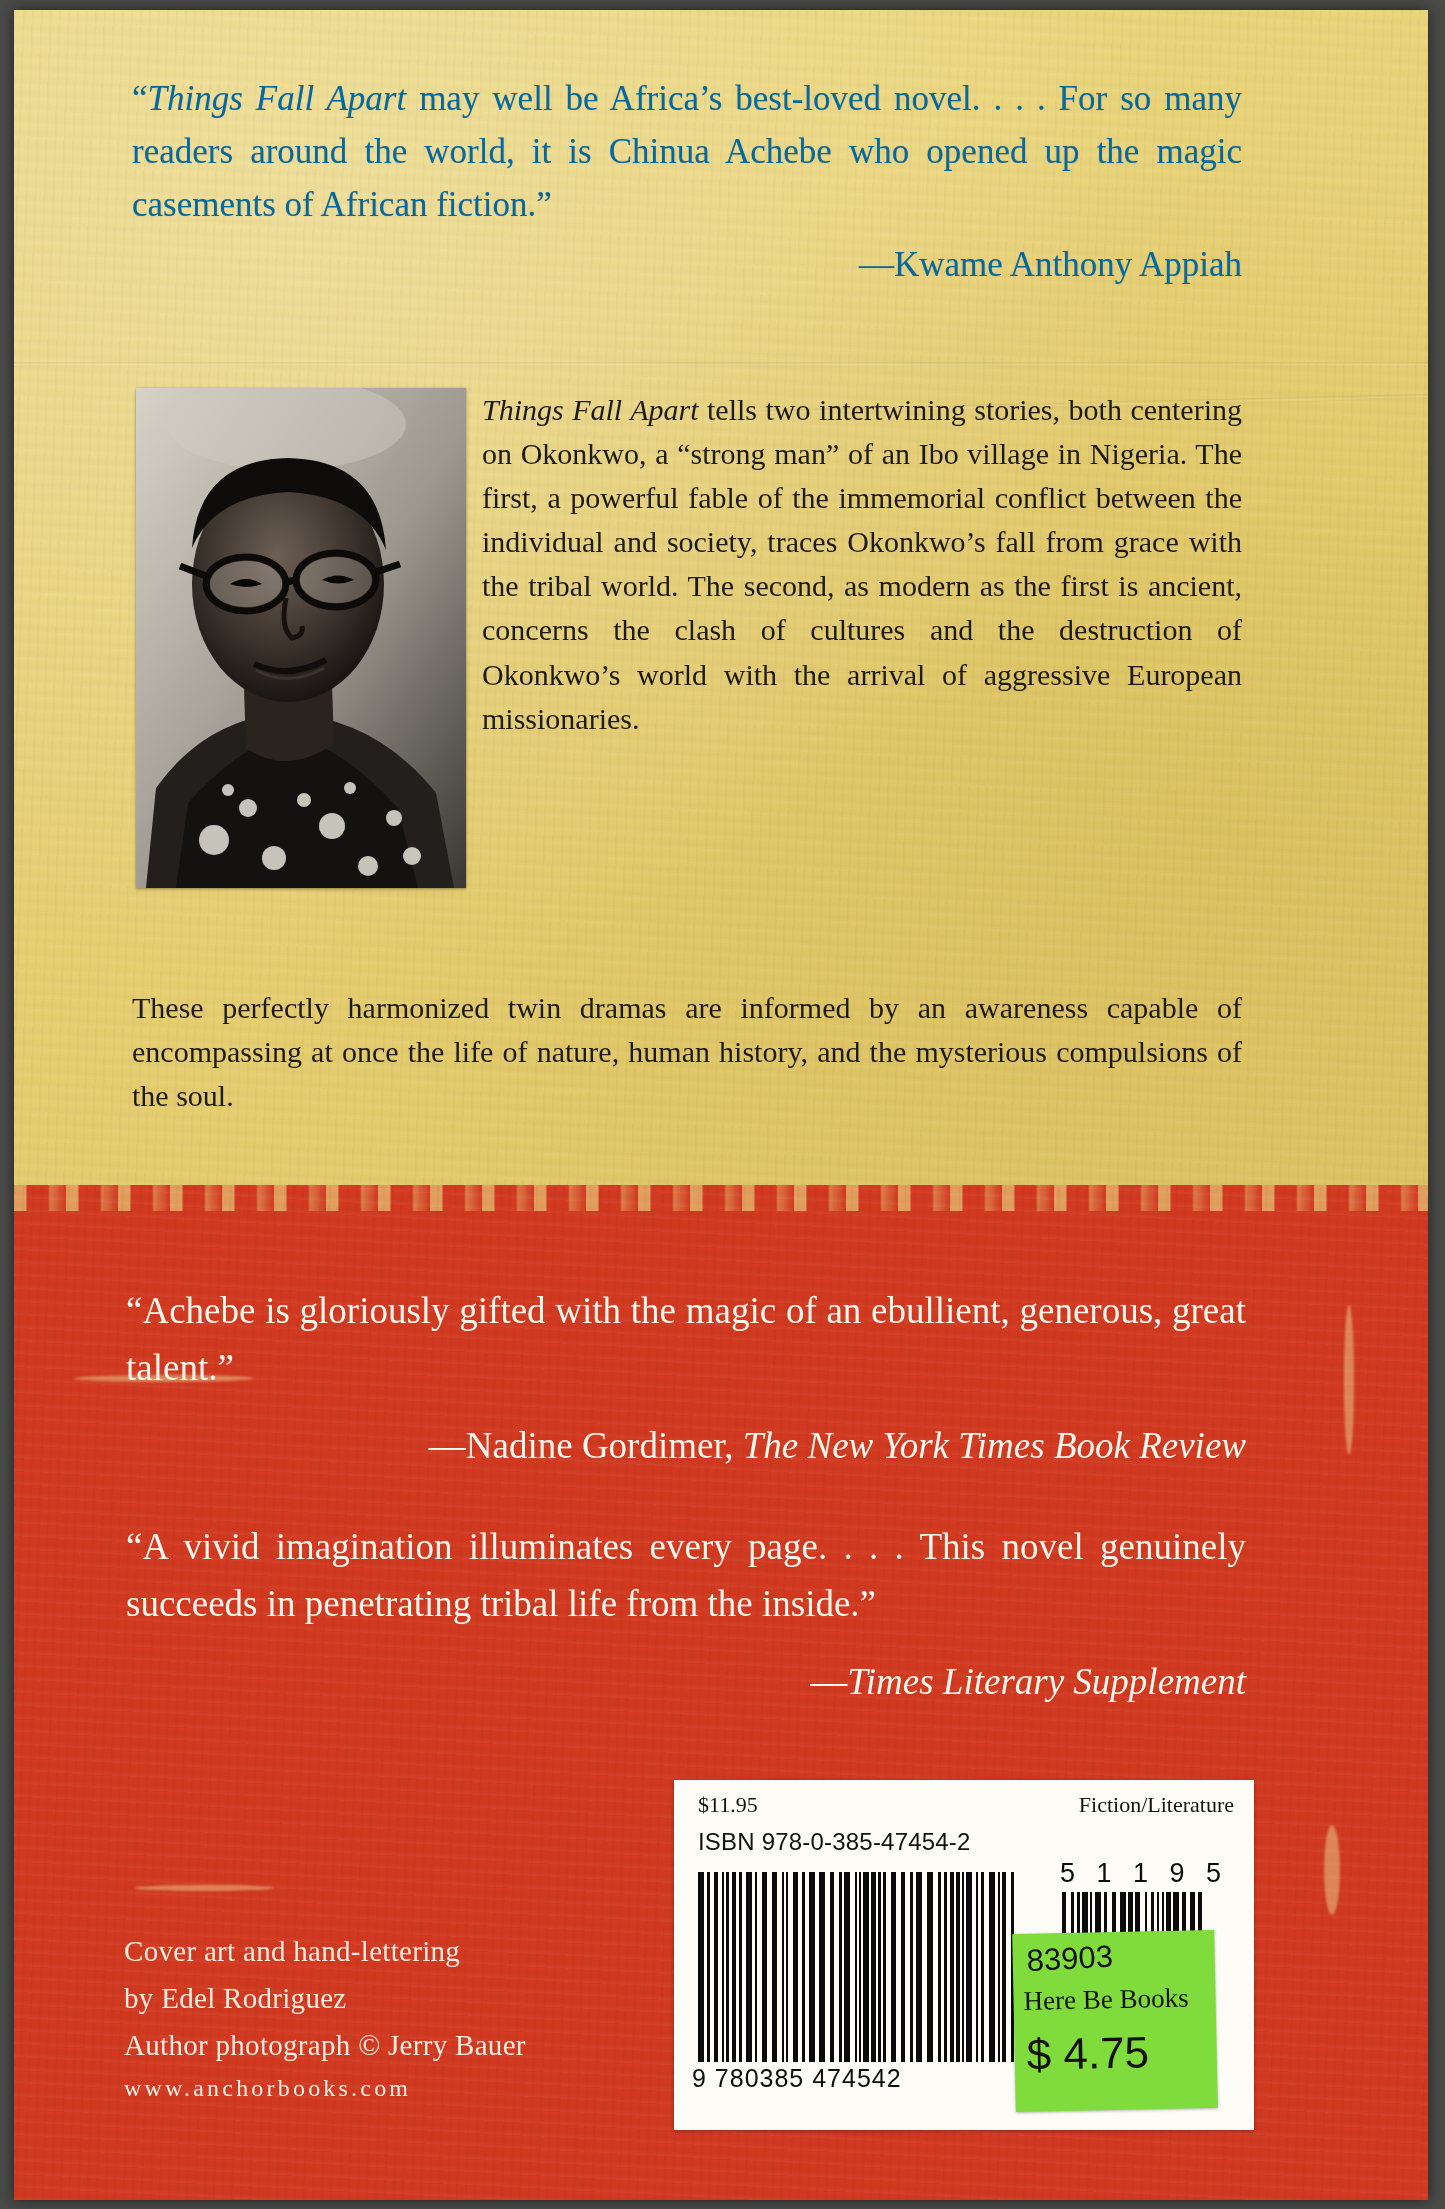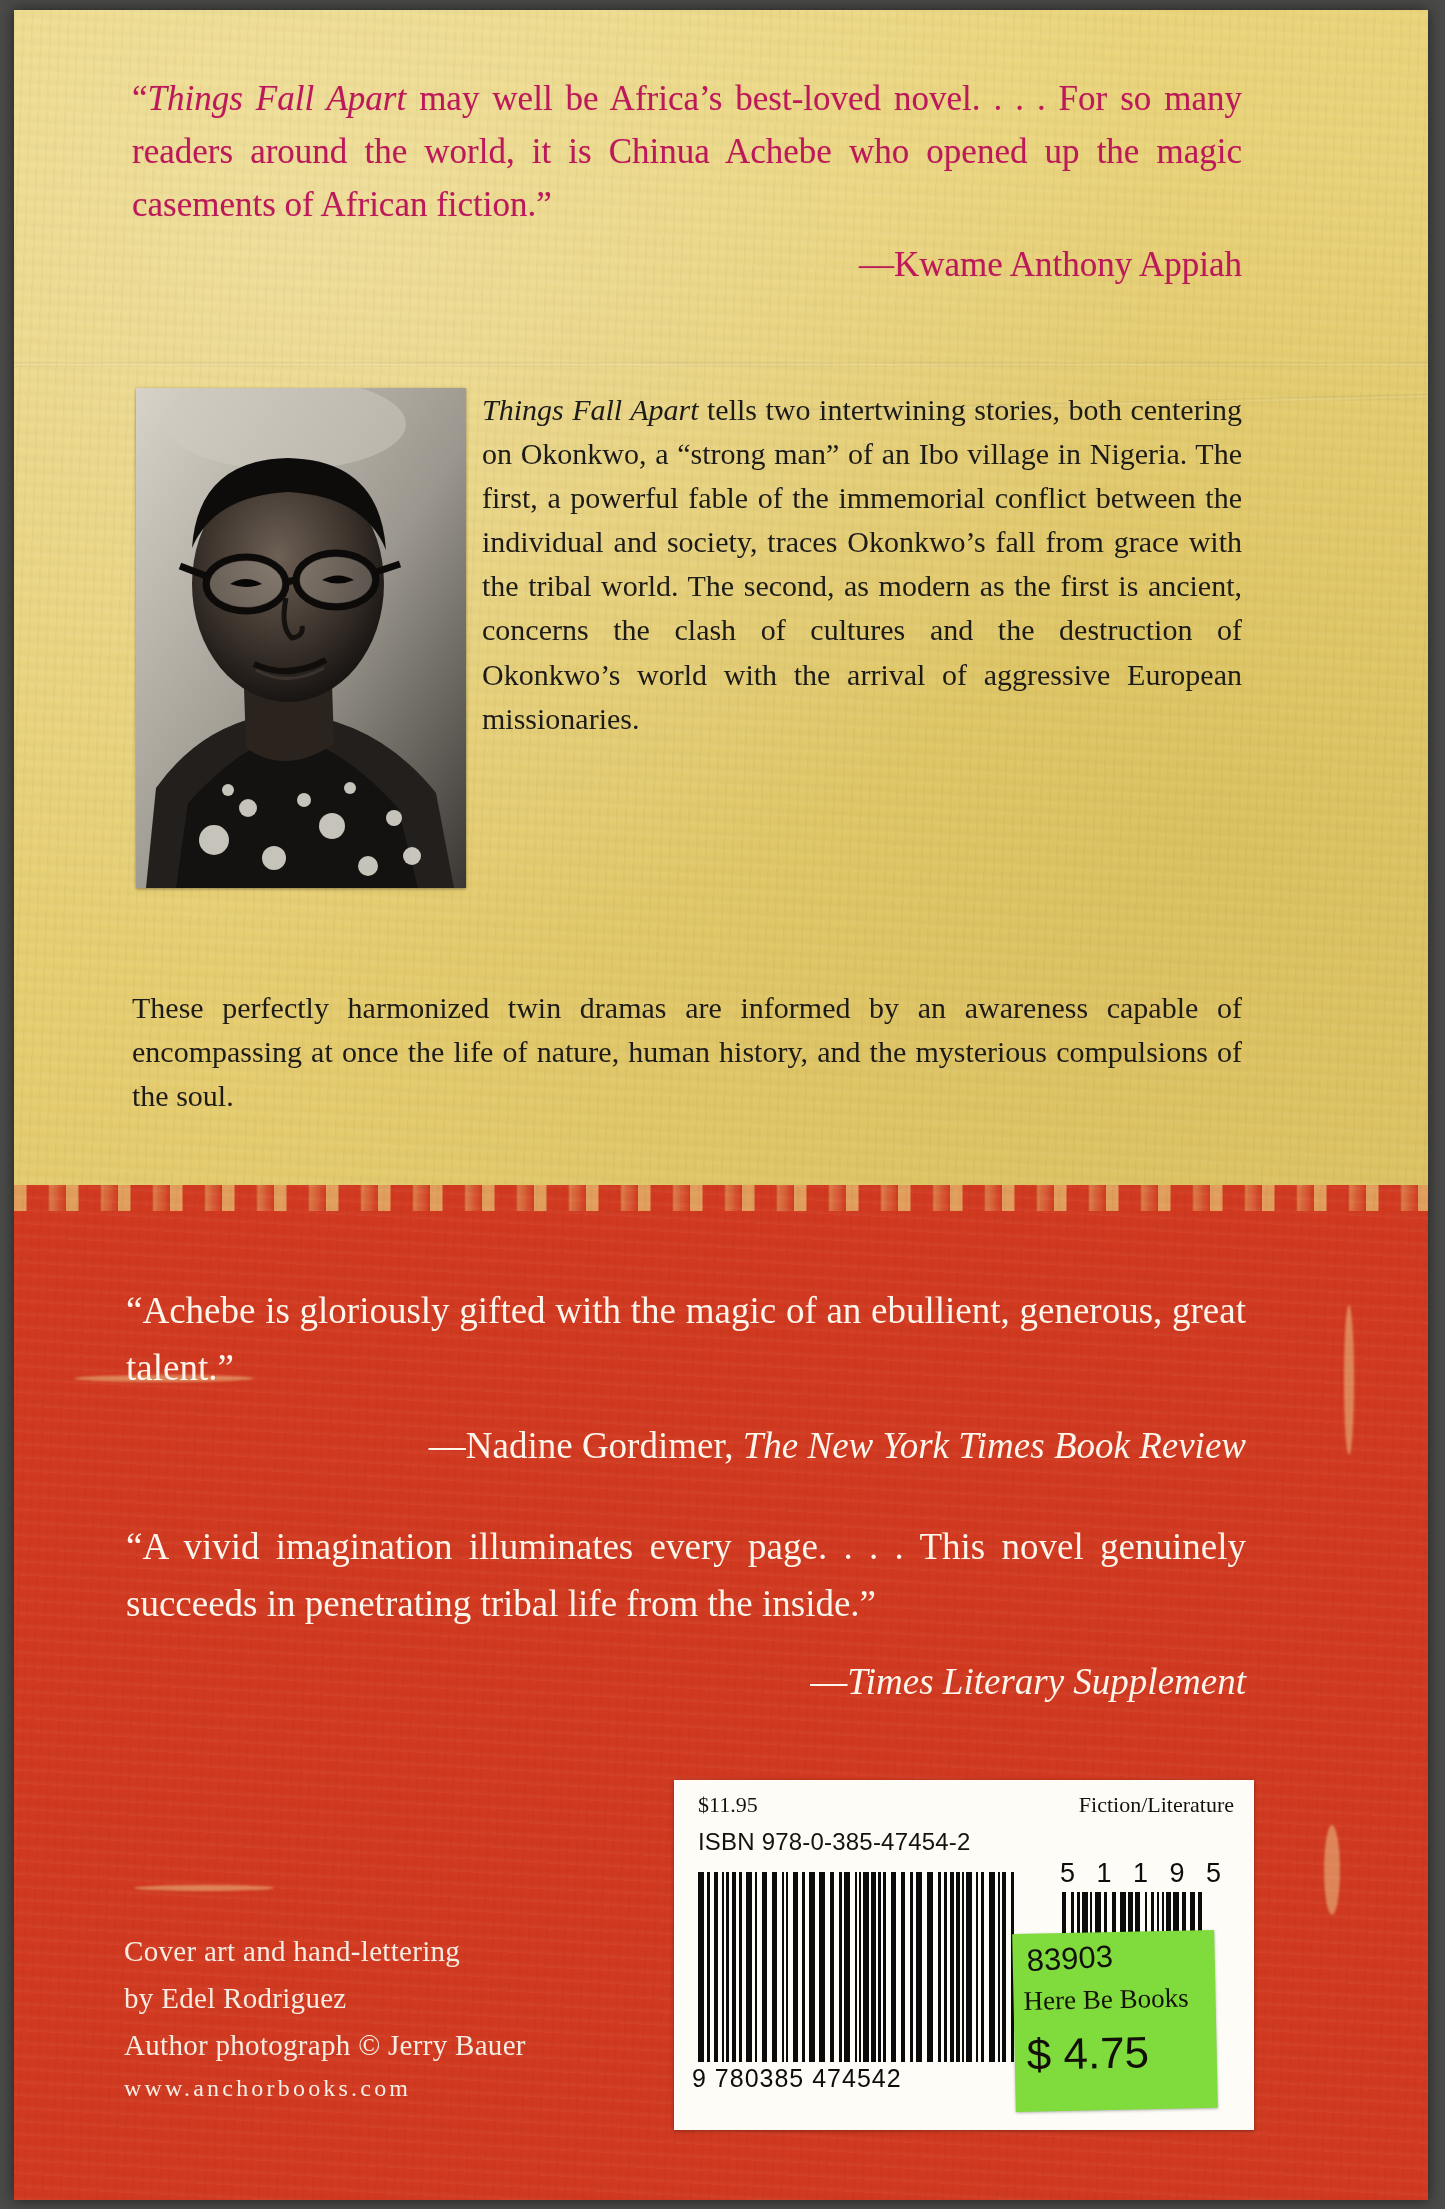--- a/index.html
+++ b/index.html
@@ -85,21 +85,21 @@
     border-radius: 50%;
     filter: blur(1px);
     pointer-events: none;
   }
   
   .quote-top {
     position: absolute;
     left: 118px;
     top: 62px;
     width: 1110px;
-    color: #be185d;
+    color: #0369a1;
     font-size: 35px;
     line-height: 1.52;
     text-align: justify;
     text-shadow: 0 0 1px rgba(120,40,15,0.25);
   }
   .quote-top .ital { font-style: italic; }
   .quote-attrib {
     display: block;
     text-align: right;
     margin-top: 6px;

